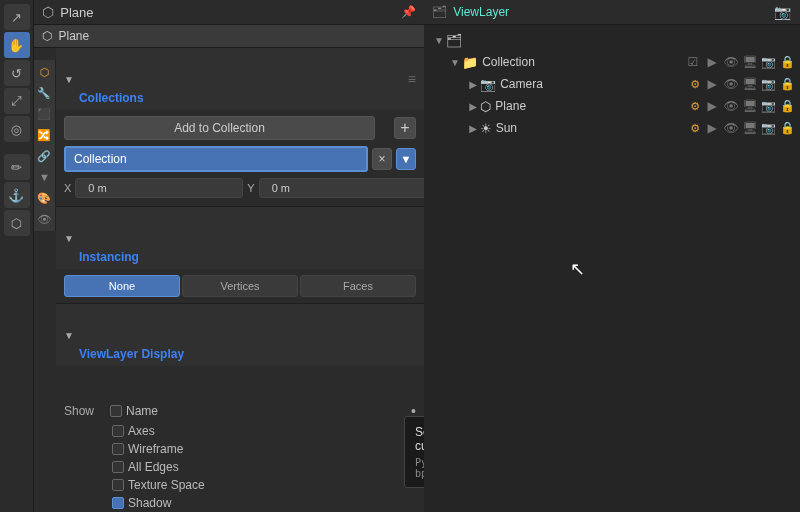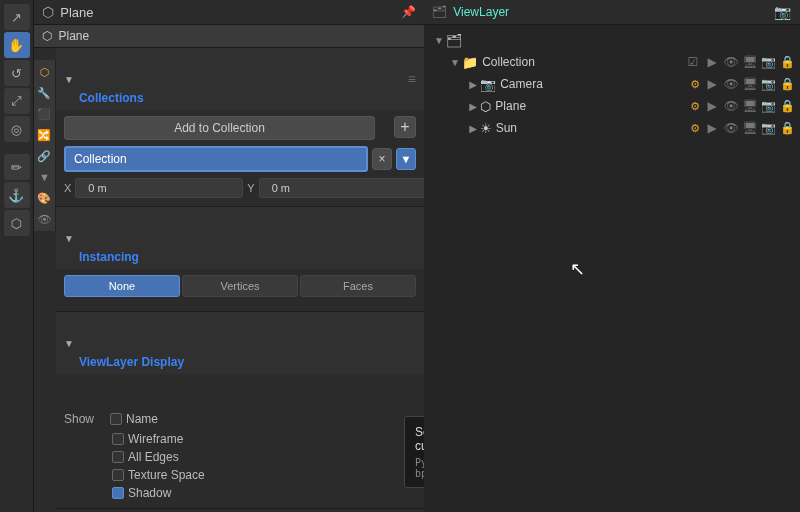--- a/index.html
+++ b/index.html
@@ -155,21 +155,21 @@
       font-size: 14px;
     }
     .section-body {
       padding: 6px 8px;
       background: #2b2b2b;
     }
 
     
     .add-collection-row {
       display: flex;
-      align-items: flex-start;
+      align-items: center;
       gap: 19px;
       margin-bottom: 6px;
     }
     .add-collection-btn {
       flex: 1;
       background: #4a4a4a;
       border: 1px solid #555;
       border-radius: 3px;
       color: #ccc;
       padding: 4px 8px;
@@ -281,21 +281,21 @@
       border-radius: 3px;
       color: #ccc;
       padding: 3px 12px;
       font-size: 11px;
     }
 
     
     .instancing-tabs {
       display: flex;
       gap: 2px;
-      margin-bottom: 8px;
+      margin-bottom: 0;
     }
     .inst-tab {
       flex: 1;
       padding: 4px;
       text-align: center;
       background: #3a3a3a;
       border: 1px solid #444;
       border-radius: 3px;
       cursor: pointer;
       font-size: 11px;
@@ -524,20 +524,24 @@
         <div class="section-body">
           <div class="show-row">
             <span class="show-label">Show</span>
             <div class="checkbox-item">
               <span class="checkbox"></span>
               <span class="checkbox-label">Name</span>
             </div>
             <span class="dot-icon">•</span>
           </div>
           <div style="padding-left: 48px;">
+            <div class="checkbox-item">
+              <span class="checkbox"></span>
+              <span class="checkbox-label">Axes</span>
+            </div>
             <div class="checkbox-item">
               <span class="checkbox"></span>
               <span class="checkbox-label">Wireframe</span>
             </div>
             <div class="checkbox-item">
               <span class="checkbox"></span>
               <span class="checkbox-label">All Edges</span>
             </div>
             <div class="checkbox-item">
               <span class="checkbox"></span>

